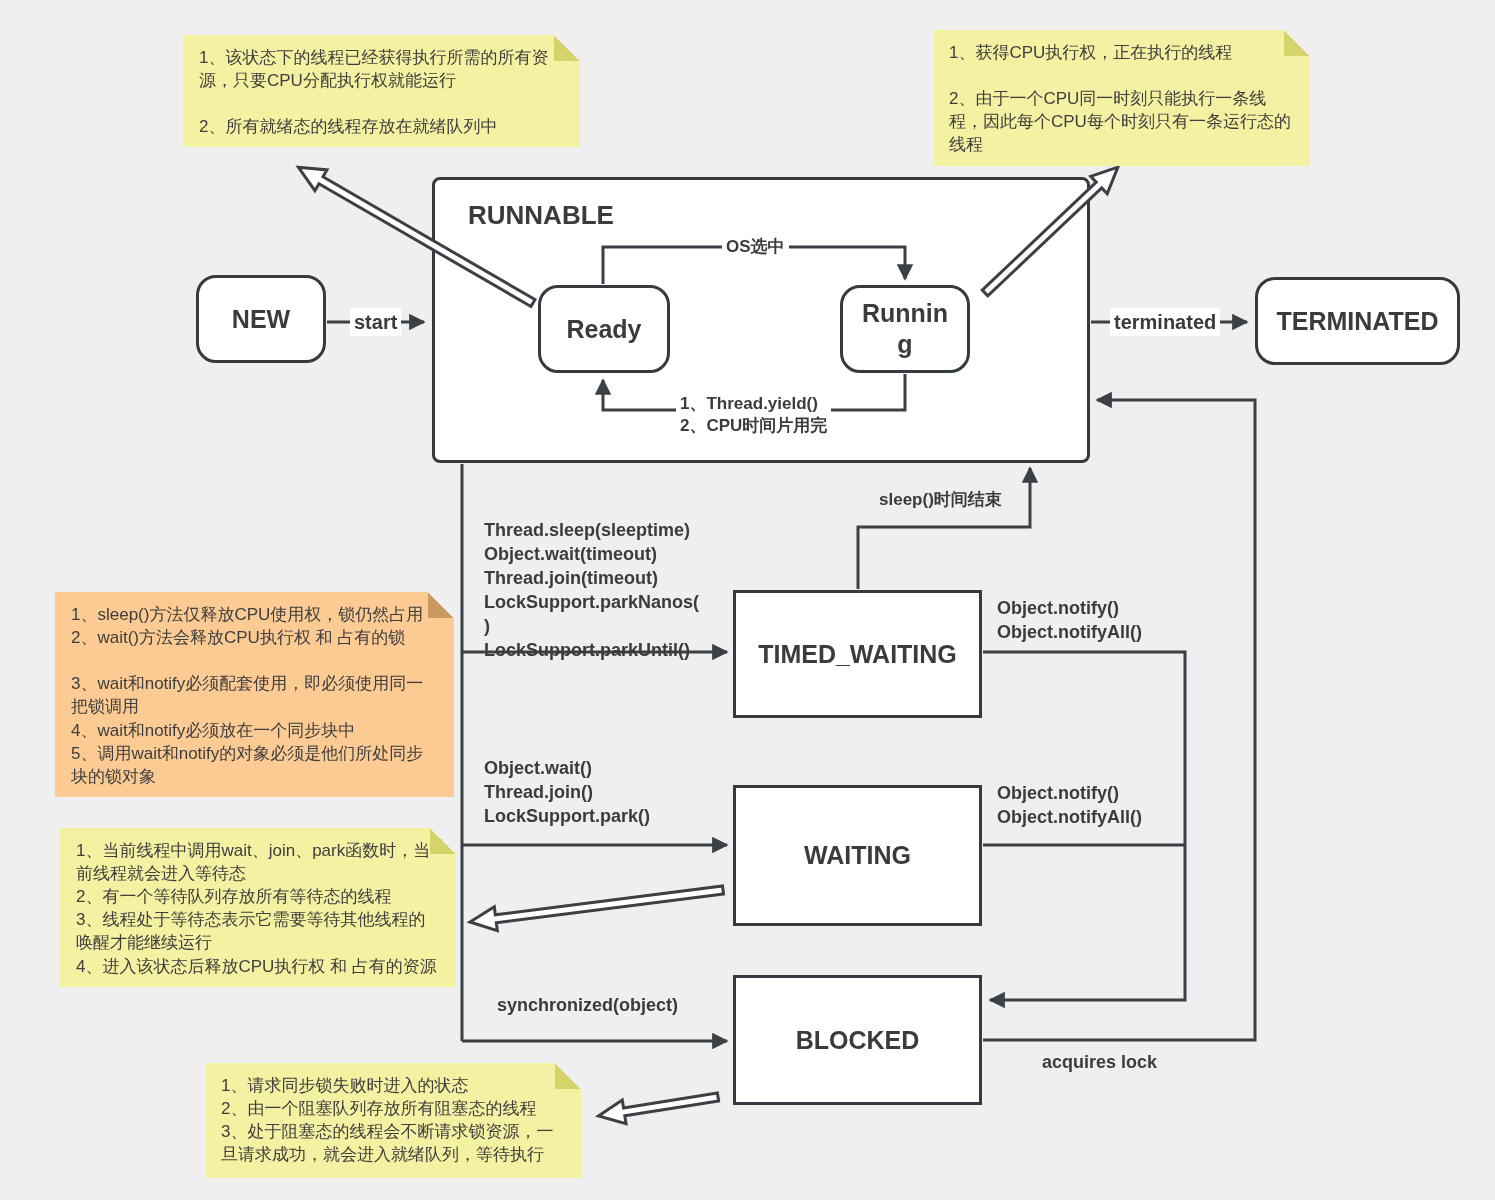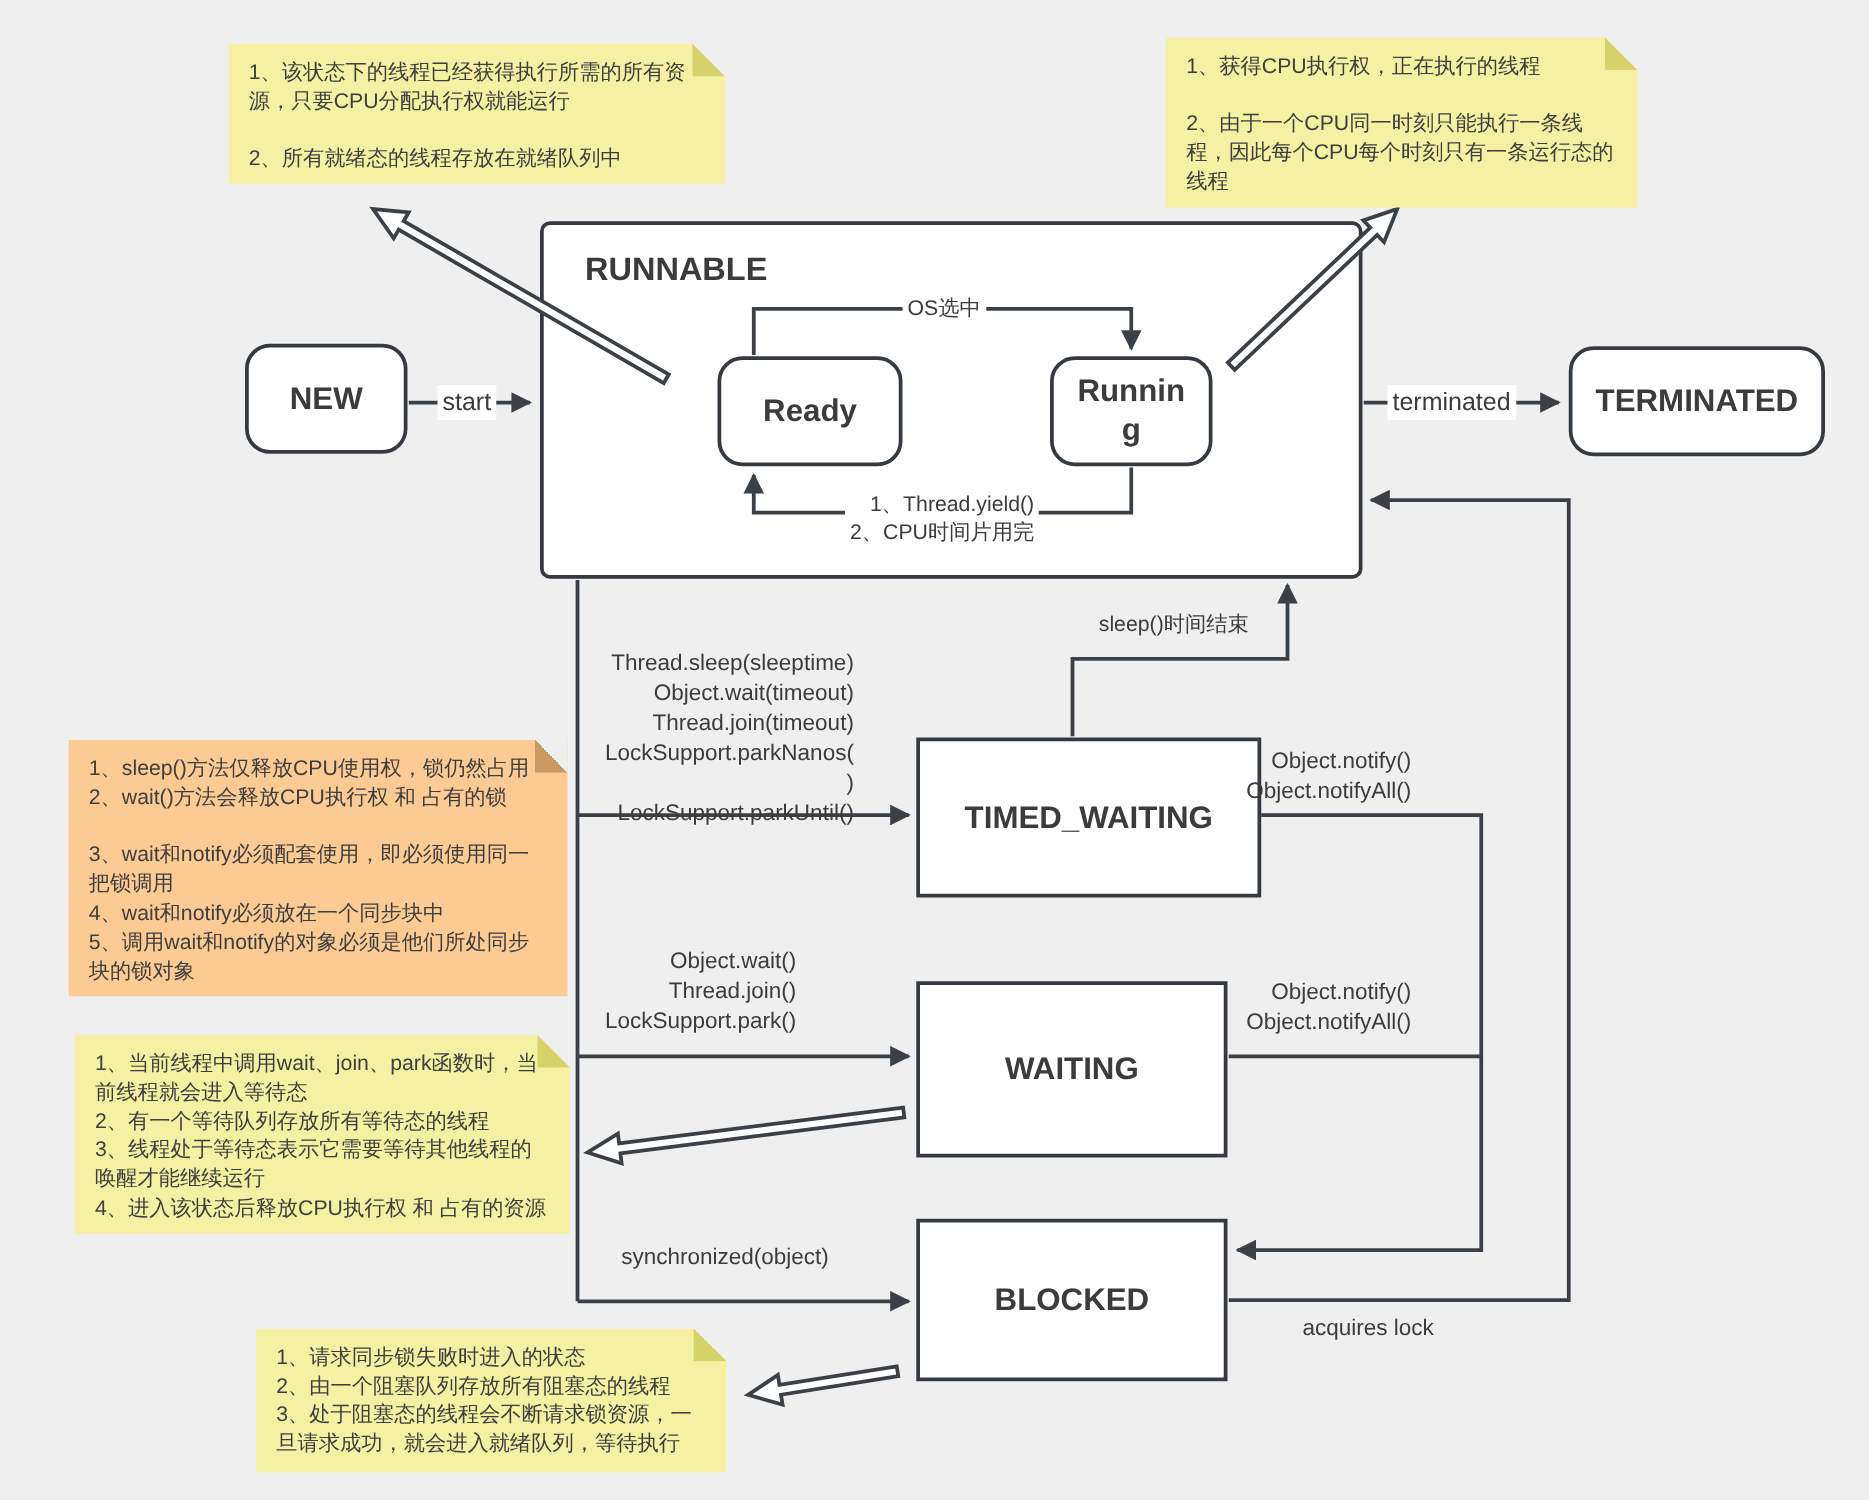--- a/index.html
+++ b/index.html
@@ -28,22 +28,22 @@
   .round { border-radius:20px; }
   .sharp { border-radius:0; }
   #runnable-box { z-index:1; border-radius:8px; }
   .runnable-title {
     position:absolute; left:33px; top:20px;
     font-size:26px; font-weight:bold; color: var(--text);
   }
   .fs25 { font-size:25px; }
 
   .lbl {
-    position:absolute; font-weight:normal; color: var(--text);
-    white-space:pre-wrap; z-index:4; line-height:1.32;text-align:right;
+    position:absolute; font-weight:bold; color: var(--text);
+    white-space:pre-wrap; z-index:4; line-height:1.32;
   }
   .bgwhite { background: var(--box-fill); padding:1px 4px; }
 
   .note {
     position:absolute; box-sizing:border-box;
     padding:11px 16px 9px 16px;
     font-size:17px; line-height:1.36;
     color:#3e3e3e; white-space:pre-wrap;
     z-index:5;
   }
@@ -89,33 +89,33 @@
     <path class="hollow" transform="translate(533,303) rotate(-149.94)" d="M0,-4 L245,-4 L245,-12 L271,0 L245,12 L245,4 L0,4 Z"></path>
     <path class="hollow" transform="translate(985,293) rotate(-43.45)" d="M0,-4 L157,-4 L157,-12 L183,0 L157,12 L157,4 L0,4 Z"></path>
     <path class="hollow" transform="translate(723,890) rotate(172.79)" d="M0,-4 L229,-4 L229,-12 L255,0 L229,12 L229,4 L0,4 Z"></path>
     <path class="hollow" transform="translate(718,1097) rotate(171)" d="M0,-4 L95,-4 L95,-12 L121,0 L95,12 L95,4 L0,4 Z"></path>
   </svg>
 
   <div class="box round fs25" style="left:196px; top:275px; width:130px; height:88px;">
     <span>NEW</span>
   </div>
 
-  <div class="box round fs25" style="left:538px; top:285px; width:148px; height:88px;margin-left:36px;">
+  <div class="box round fs25" style="left:538px; top:285px; width:132px; height:88px;">
     <span>Ready</span>
   </div>
 
   <div class="box round fs25" style="left:840px; top:285px; width:130px; height:88px;">
     <span style="display:inline-block; width:90px; word-break:break-all; line-height:1.25;text-align:center;">Running</span>
   </div>
 
   <div class="box round fs25" style="left:1255px; top:277px; width:205px; height:88px;">
     <span>TERMINATED</span>
   </div>
 
-  <div class="box sharp fs25" style="left:733px; top:590px; width:276px; height:128px;">
+  <div class="box sharp fs25" style="left:733px; top:590px; width:249px; height:128px;">
     <span>TIMED_WAITING</span>
   </div>
 
   <div class="box sharp fs25" style="left:733px; top:785px; width:249px; height:141px;">
     <span>WAITING</span>
   </div>
 
   <div class="box sharp fs25" style="left:733px; top:975px; width:249px; height:130px;">
     <span>BLOCKED</span>
   </div>

